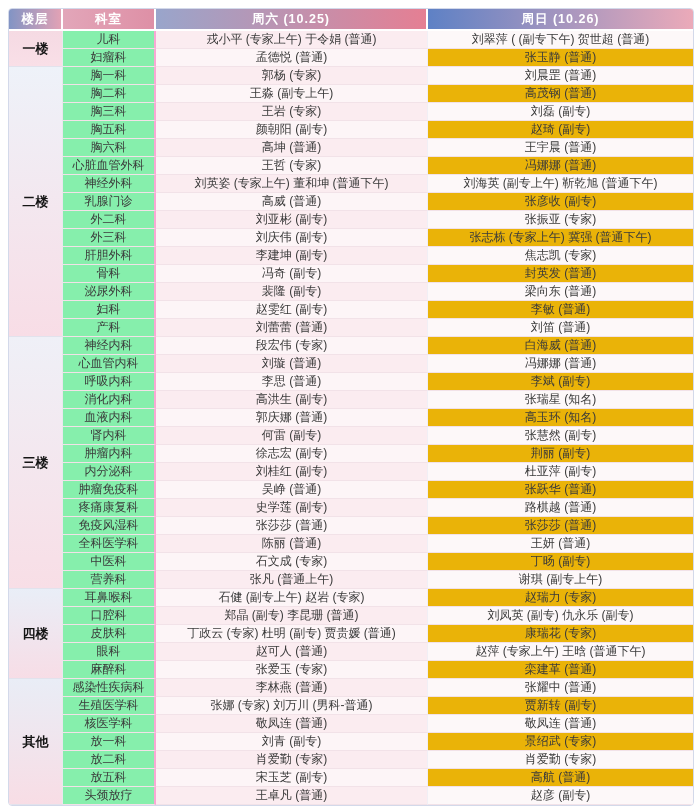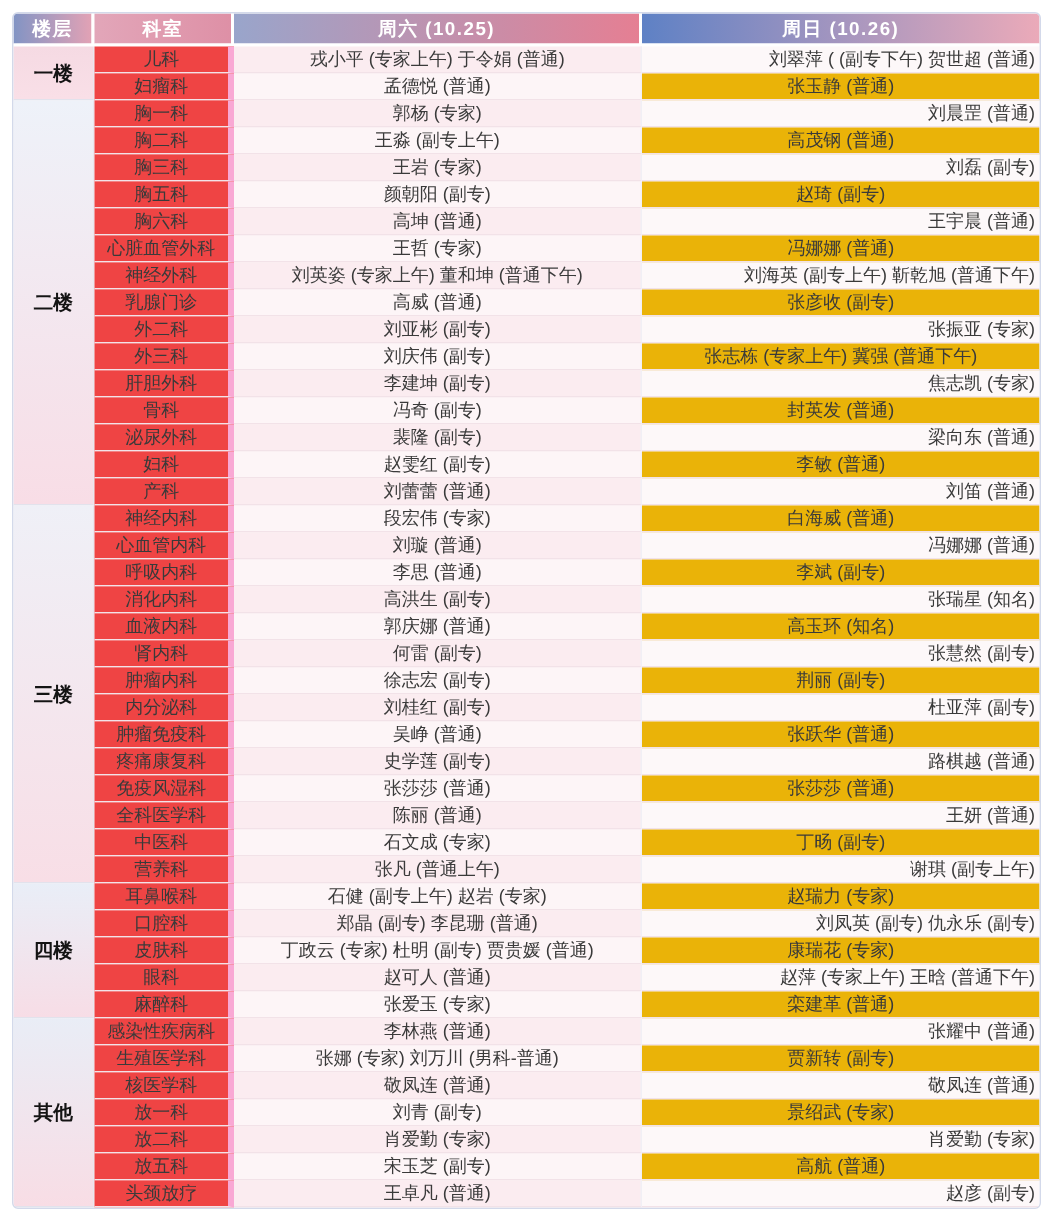--- a/index.html
+++ b/index.html
@@ -42,25 +42,25 @@
   }
   td.floor-cell{
     font-size:13px;font-weight:bold;color:#141414;
     border-right:1px solid #e9e7ef;border-bottom:1px solid #e2e2ec;
   }
   td.floor-0{background:linear-gradient(180deg,#f5dae3,#f9dfe7);}
   td.floor-1{background:linear-gradient(180deg,#eef2f9,#f8dde6);}
   td.floor-2{background:linear-gradient(180deg,#eff0f7,#f8dee6);}
   td.floor-3{background:linear-gradient(180deg,#e9eef7,#f7dde6);}
   td.floor-4{background:linear-gradient(180deg,#e9edf6,#f8dde5);margin-top:40px;}
-  td.dept-cell{background:#ef4444;border-right:4px solid #f9a8d4;}
+  td.dept-cell{background:#86efac;border-right:2px solid #f9a8d4;}
   td.sat-cell{border-right:1px solid #f1eff5;}
   tr.odd td.sat-cell{background:#fbecf0;margin-top:17px;}
   tr.even td.sat-cell{background:#fdf5f7;}
-  tr.odd td.sun-cell{background:#fdf8f9;text-align:right;}
+  tr.odd td.sun-cell{background:#fdf8f9;}
   tr.even td.sun-cell{background:#eab308;}
 </style>
 </head>
 <body>
 
 <div class="table-wrap">
   <table class="schedule">
     <colgroup>
       <col class="c-floor">
         <col class="c-dept">

